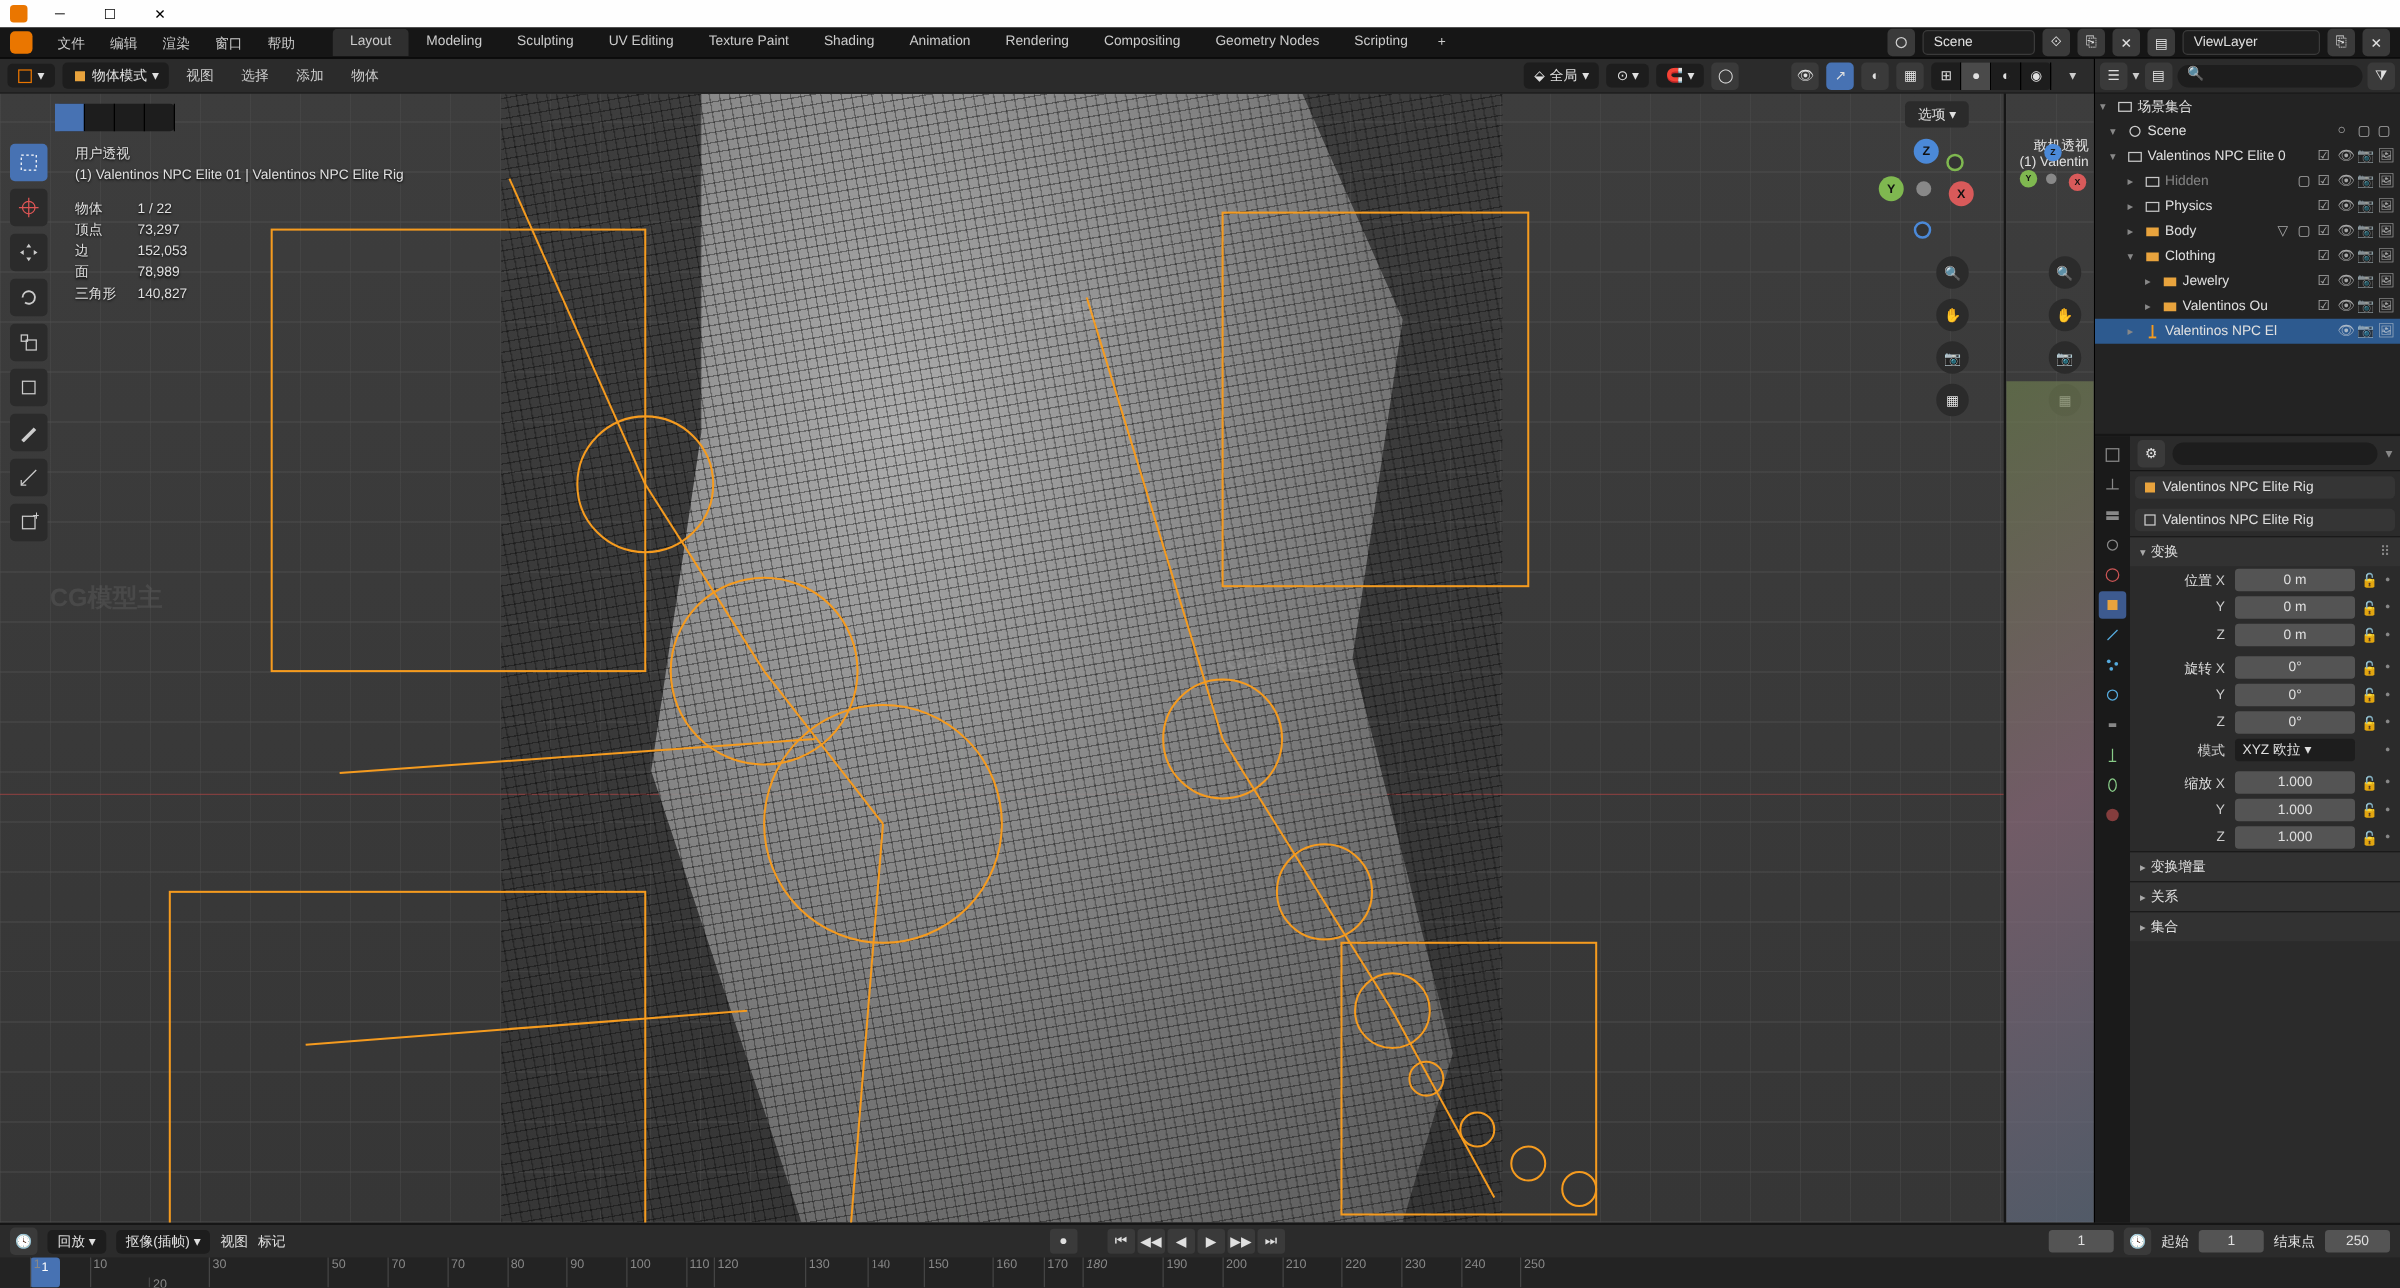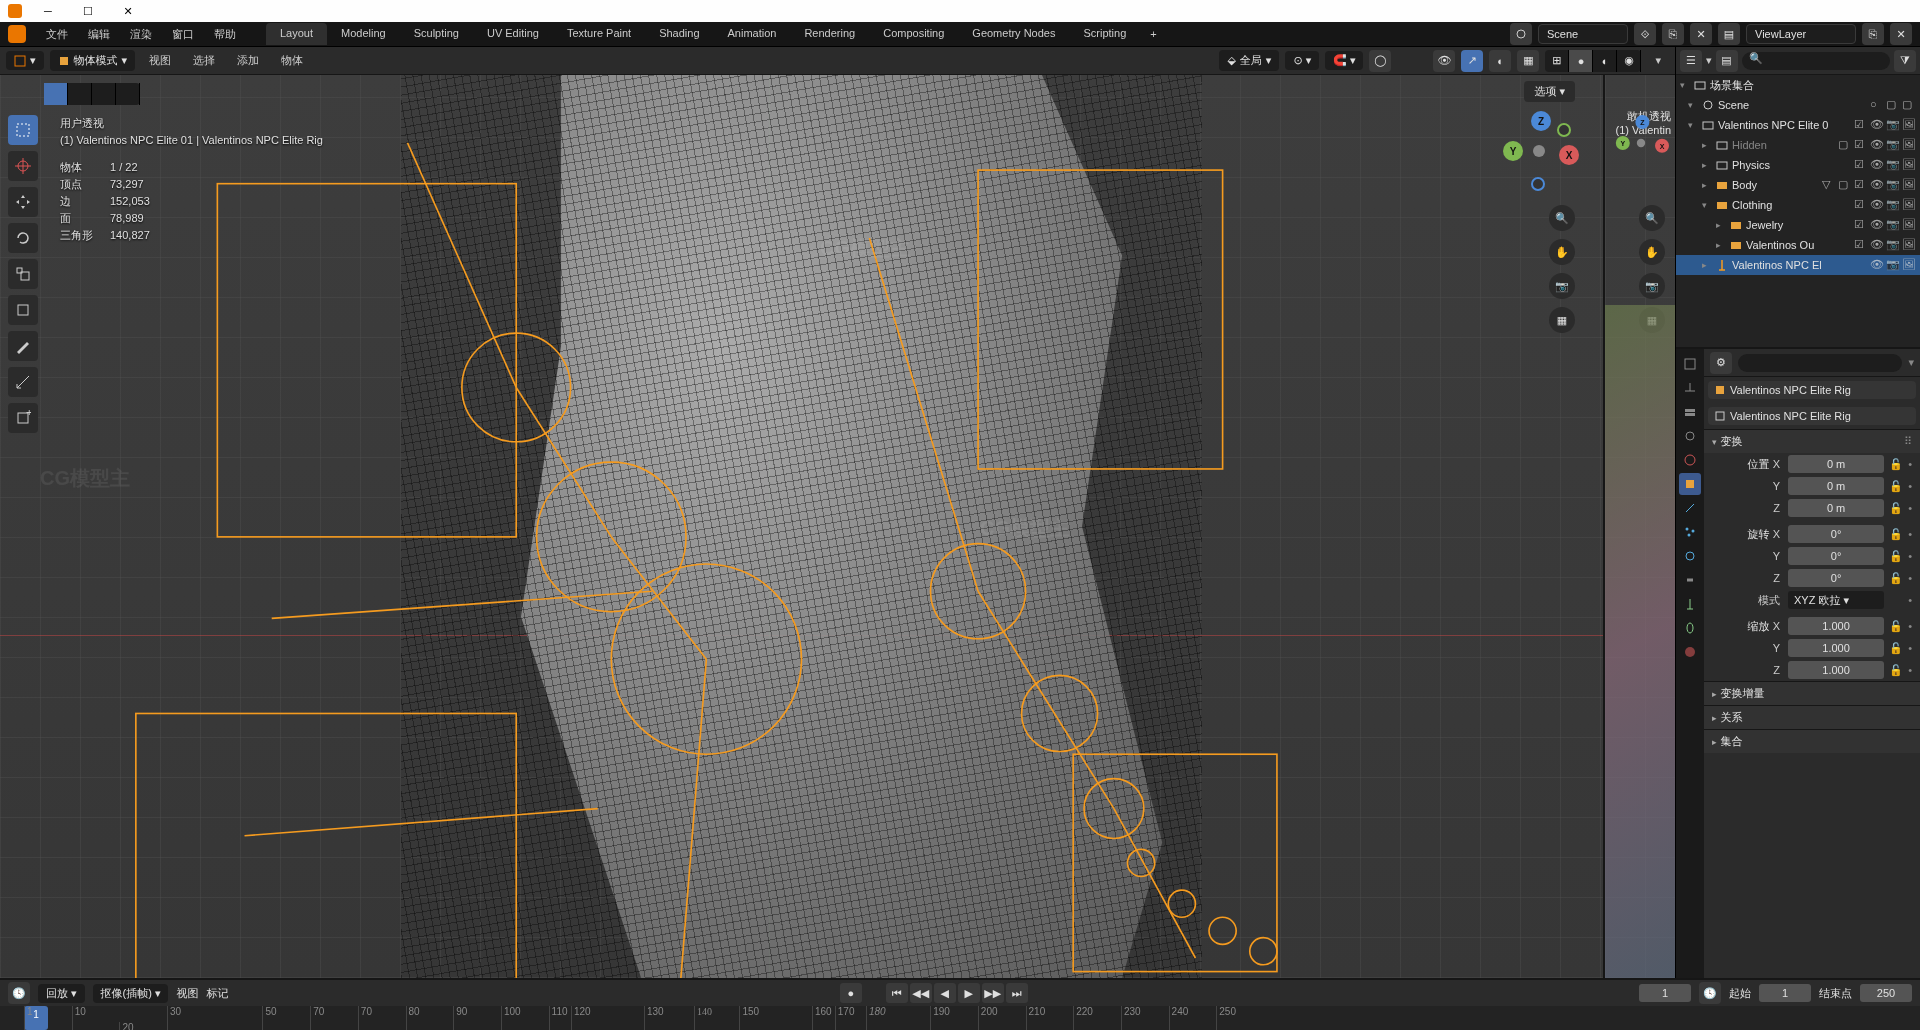--- a/index.html
+++ b/index.html
@@ -739,21 +739,21 @@
         <div class="tick" style="left: 310.154px;">70</div>
         <div class="tick" style="left: 357.846px;">70</div>
         <div class="tick" style="left: 405.538px;">80</div>
         <div class="tick" style="left: 453.231px;">90</div>
         <div class="tick" style="left: 500.923px;">100</div>
         <div class="tick" style="left: 548.615px;">110</div>
         <div class="tick" style="left: 571px; text-align: right;">120</div>
         <div class="tick" style="left: 644px;">130</div>
         <div class="tick" style="left: 694px; font-family: Liberation Serif, serif;">140</div>
         <div class="tick" style="left: 739.385px;">150</div>
-        <div class="tick" style="left: 812px;">160</div>
+        <div class="tick" style="left: 794px;">160</div>
         <div class="tick" style="left: 834.769px;">170</div>
         <div class="tick" style="left: 866px; font-style: italic;">180</div>
         <div class="tick" style="left: 930.154px;">190</div>
         <div class="tick" style="left: 977.846px;">200</div>
         <div class="tick" style="left: 1025.54px;">210</div>
         <div class="tick" style="left: 1073.23px;">220</div>
         <div class="tick" style="left: 1120.92px;">230</div>
         <div class="tick" style="left: 1168.62px;">240</div>
         <div class="tick" style="left: 1216.31px;">250</div>
       </div>

